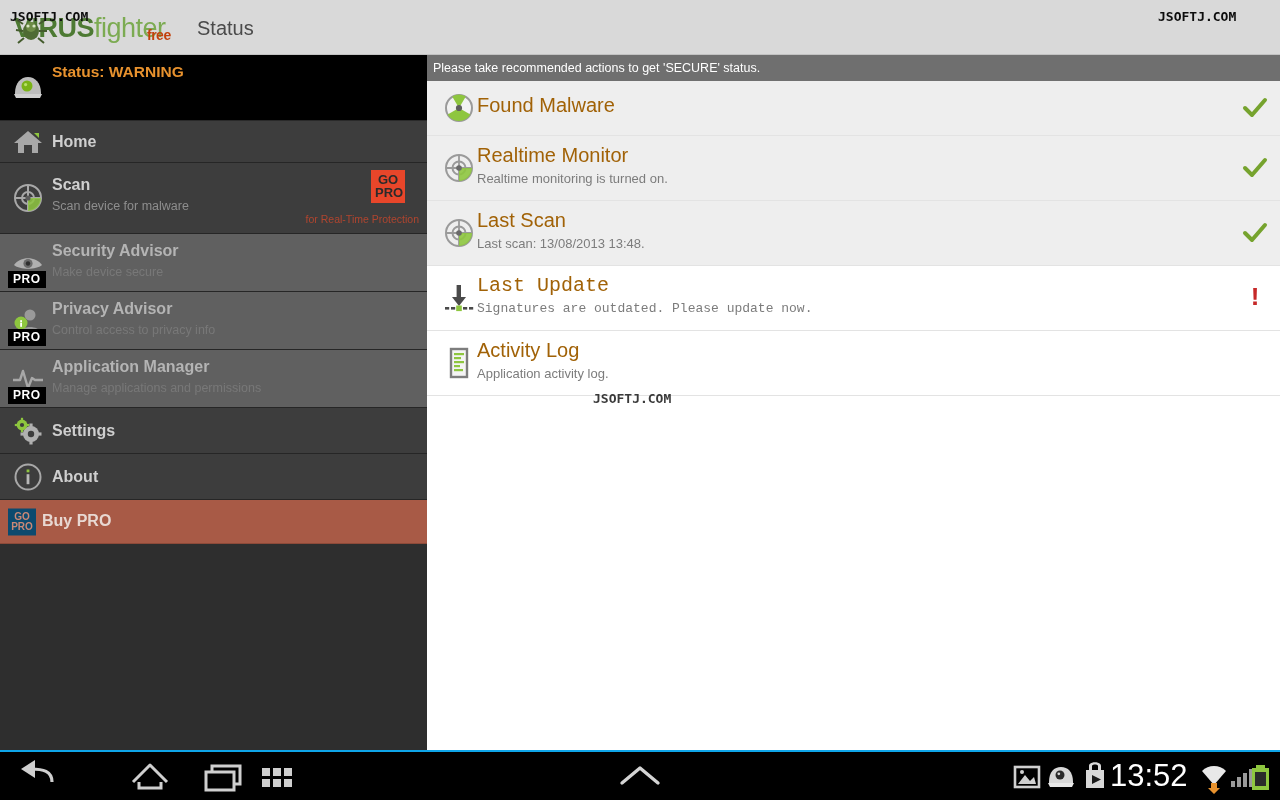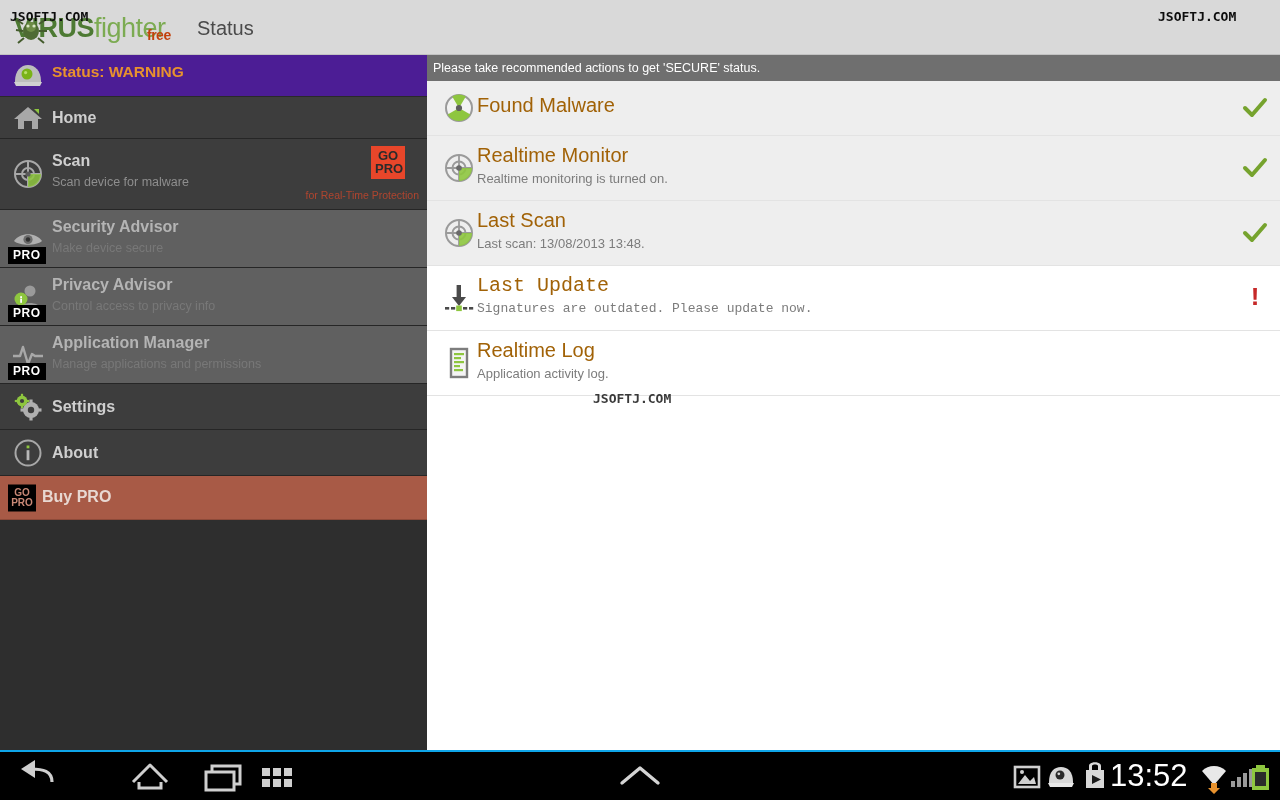--- a/index.html
+++ b/index.html
@@ -63,21 +63,21 @@
   #sidebar {
     position:absolute; left:0; top:55px; width:427px; height:695px;
     background:#2e2e2e;
   }
   .sd-row {
     position:relative; width:427px;
     border-bottom:1px solid #262626;
     background:#3d3d3d;
     overflow:hidden;
   }
-  .sd-row.status   { background:#4c1d95; height:42px; border-bottom:1px solid #2a2a2a;}
+  .sd-row.status   { background:#000000; height:66px; border-bottom:1px solid #2a2a2a;}
   .sd-row.plain    { background:#3d3d3d; }
   .sd-row.dim      { background:#606060; }
   .sd-row.buy      { background:#a85a46; }
   .sd-icon {
     position:absolute; left:10px; top:50%; transform:translateY(-50%);
     width:36px; height:36px;
   }
   .sd-title {
     position:absolute; left:52px;
     font-size:16px; font-weight:bold; color:#cfcfcf;
@@ -105,21 +105,21 @@
     padding:3px 4px 4px 4px;
     width:34px;
   }
   .gopro-sub {
     position:absolute; right:8px; top:50px;
     width:120px; text-align:right;
     font-size:10.5px; line-height:12px; color:#b0452f;
   }
   .gopro-small {
     position:absolute; left:8px; top:50%; transform:translateY(-50%);
-    background:#000000; color:#c98876;
+    background:#0c4a6e; color:#c98876;
     font-size:10px; font-weight:bold; line-height:10px;
     text-align:center; padding:3px 3px 4px 3px; width:28px;
   }
   .status-title {
     position:absolute; left:52px; top:8px;
     font-size:15.5px; font-weight:bold; color:#e8922e;
   }
   .status-sub {
     position:absolute; left:52px; top:28px;
     font-size:12.5px; color:#9a9a9a;
@@ -389,21 +389,21 @@
       <svg class="mi-icon" viewBox="0 0 36 36">
         <rect x="10" y="4" width="16" height="28" fill="#f4f4f4" stroke="#7d7d7d" stroke-width="2.4"></rect>
         <g fill="#8ec63f">
           <rect x="13" y="8" width="10" height="2.2"></rect>
           <rect x="13" y="12" width="7" height="2.2"></rect>
           <rect x="13" y="16" width="10" height="2.2"></rect>
           <rect x="13" y="20" width="6" height="2.2"></rect>
           <rect x="13" y="24" width="9" height="2.2"></rect>
         </g>
       </svg>
-      <div class="mi-title" style="top:8px;">Realtime Log</div>
+      <div class="mi-title" style="top:8px;">Activity Log</div>
       <div class="mi-sub" style="top:35px;">Application activity log.</div>
     </div>
   </div>
 
   <div class="watermark" id="wm-mid">JSOFTJ.COM</div>
 
   <div id="sysbar">
 
     <svg class="nav-btn" id="nav-back" viewBox="0 0 70 50">
       <path d="M47 30 C47 19 38 17 26 17" stroke="#cfcfcf" stroke-width="3.2" fill="none"></path>

